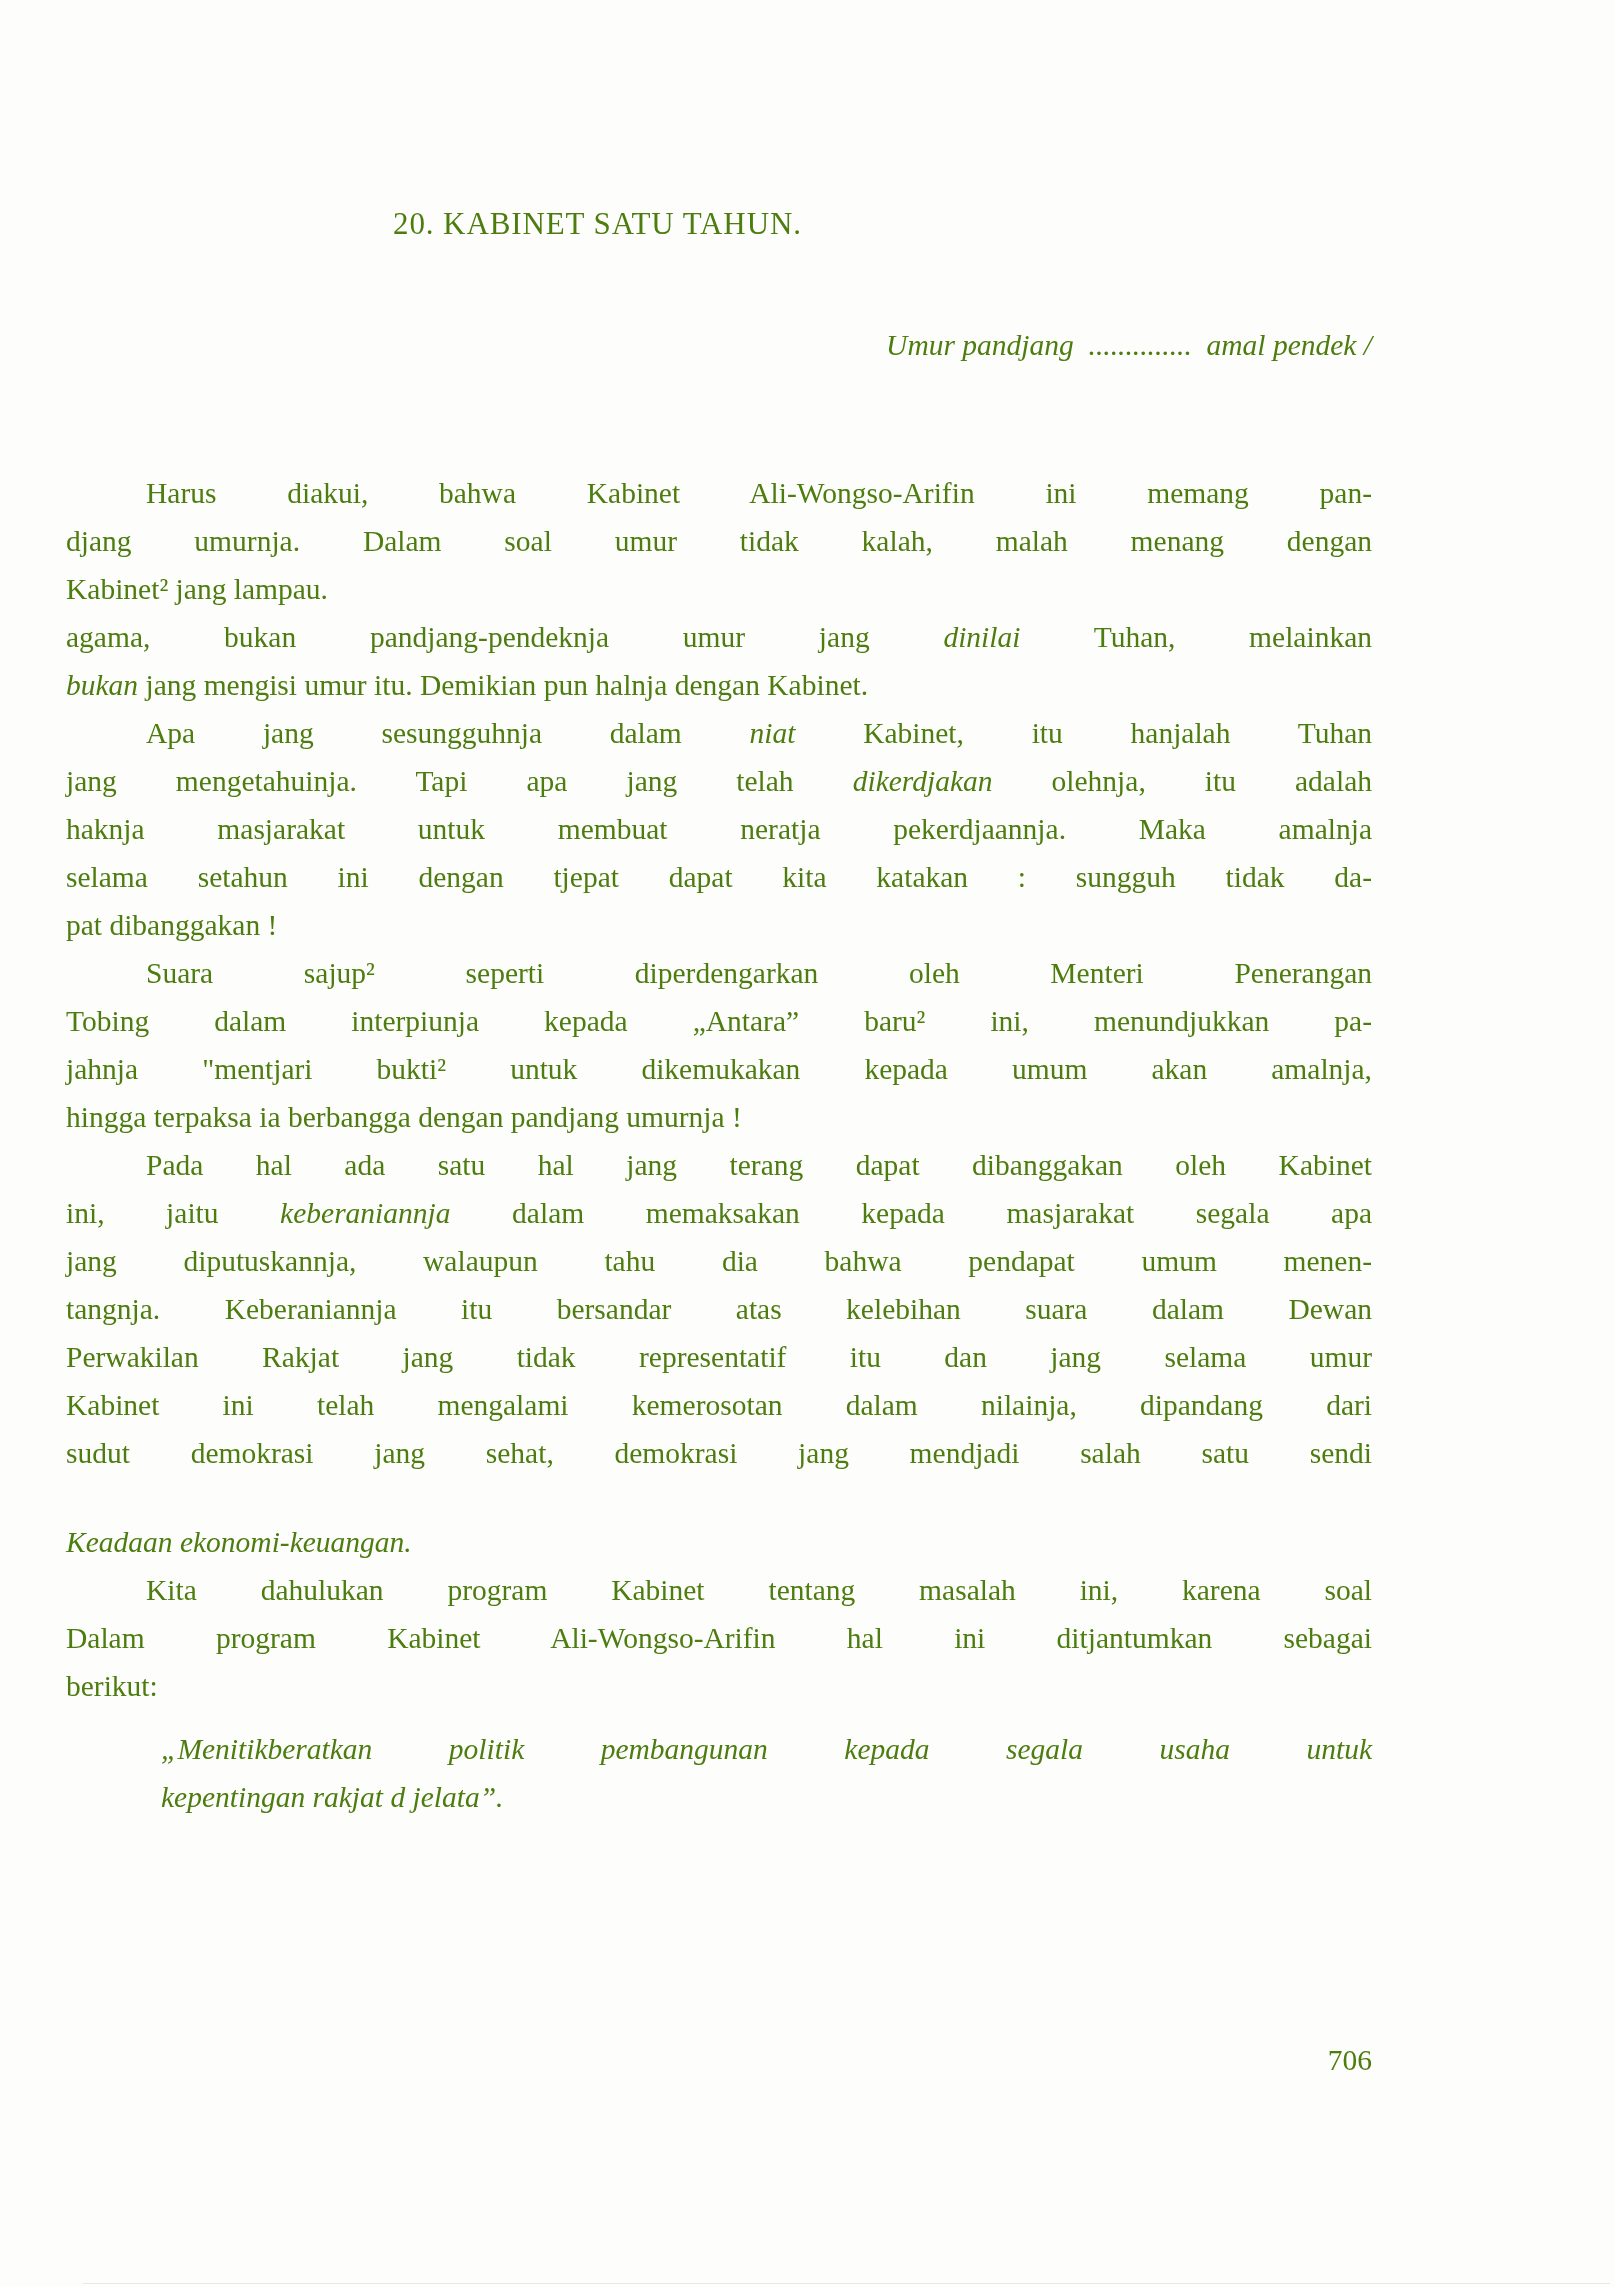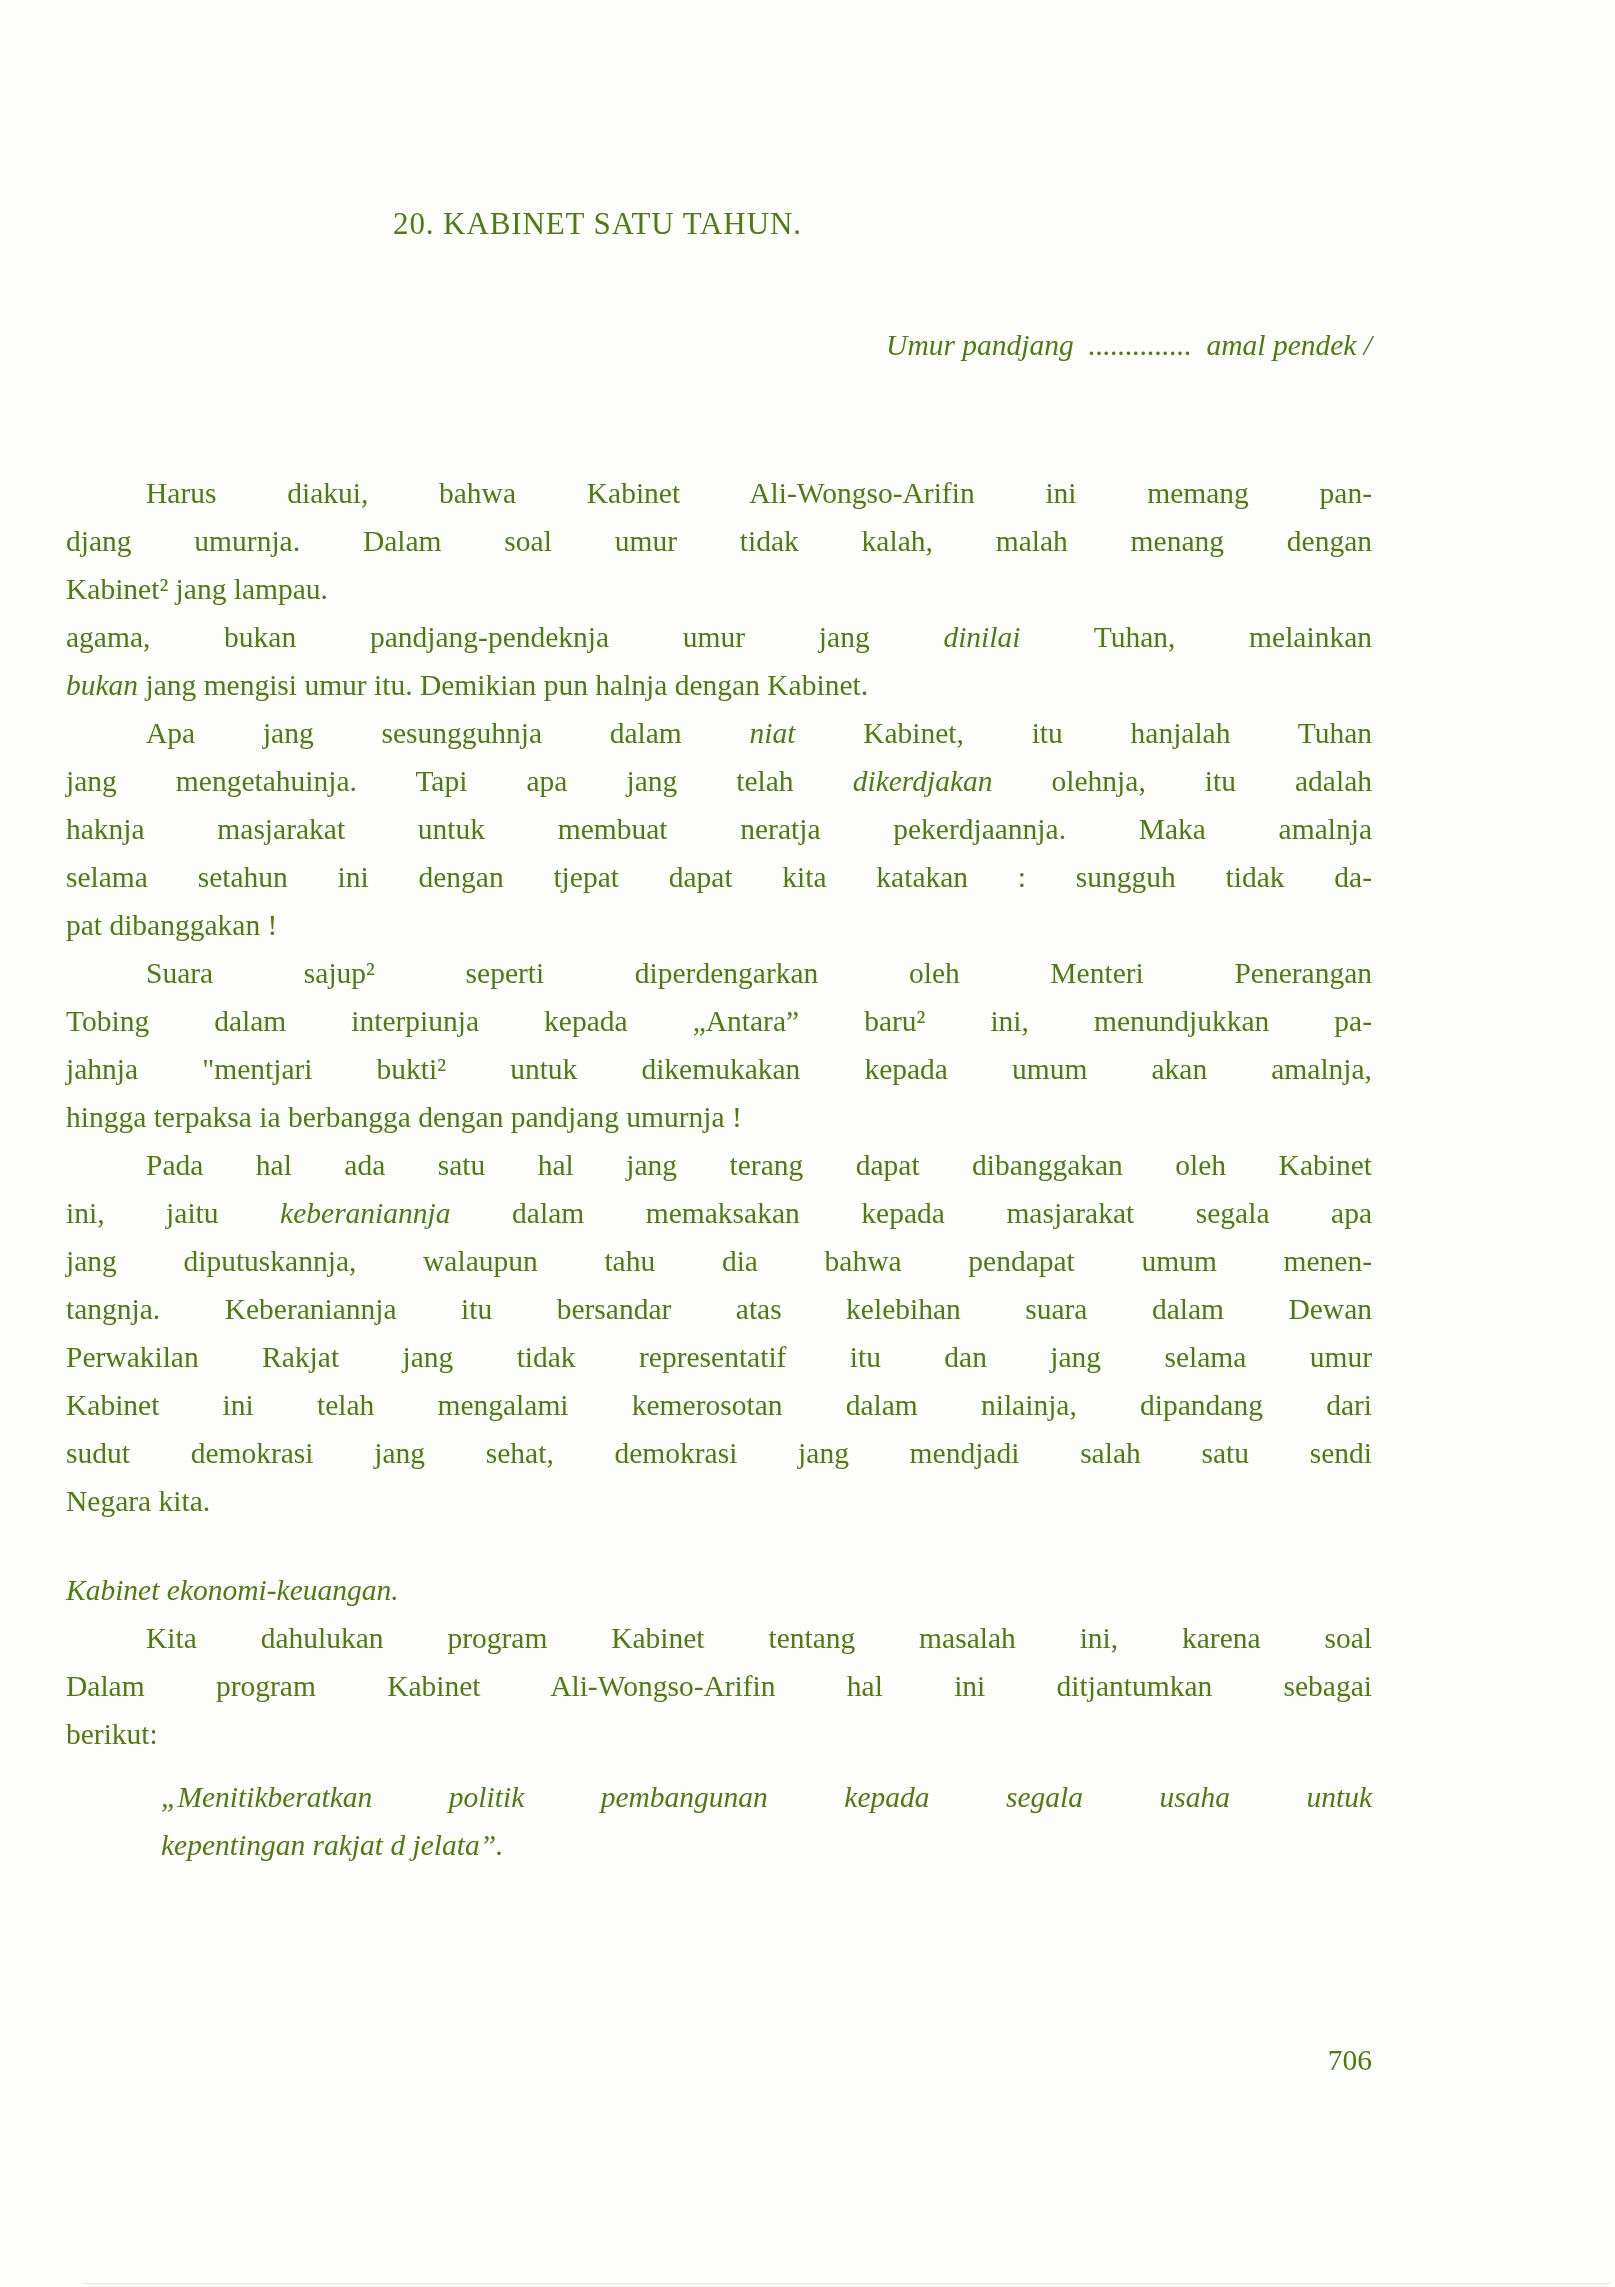--- a/index.html
+++ b/index.html
@@ -105,24 +105,23 @@
           <div class="line"><span class="rm">hingga terpaksa ia berbangga dengan pandjang umurnja !</span></div>
         </div>
         <div class="block block-paragraph">
           <div class="line just indent"><span class="rm">Pada hal ada satu hal jang terang dapat dibanggakan oleh Kabinet</span></div>
           <div class="line just"><span class="rm">ini, jaitu </span><span class="it">keberaniannja</span><span class="rm"> dalam memaksakan kepada masjarakat segala apa</span></div>
           <div class="line just"><span class="rm">jang diputuskannja, walaupun tahu dia bahwa pendapat umum menen-</span></div>
           <div class="line just"><span class="rm">tangnja. Keberaniannja itu bersandar atas kelebihan suara dalam Dewan</span></div>
           <div class="line just"><span class="rm">Perwakilan Rakjat jang tidak representatif itu dan jang selama umur</span></div>
           <div class="line just"><span class="rm">Kabinet ini telah mengalami kemerosotan dalam nilainja, dipandang dari</span></div>
           <div class="line just"><span class="rm">sudut demokrasi jang sehat, demokrasi jang mendjadi salah satu sendi</span></div>
-          <div class="line"><span class="rm">Negara kita.</span></div>
         </div>
         <div class="block block-section-heading">
-          <div class="line"><span class="it">Kabinet ekonomi-keuangan.</span></div>
+          <div class="line"><span class="it">Keadaan ekonomi-keuangan.</span></div>
         </div>
         <div class="block block-paragraph">
           <div class="line just indent"><span class="rm">Kita dahulukan program Kabinet tentang masalah ini, karena soal</span></div>
           <div class="line just"><span class="rm">Dalam program Kabinet Ali-Wongso-Arifin hal ini ditjantumkan sebagai</span></div>
           <div class="line"><span class="rm">berikut:</span></div>
         </div>
         <div class="block block-quote">
           <div class="line just"><span class="it">„Menitikberatkan politik pembangunan kepada segala usaha untuk</span></div>
           <div class="line"><span class="it">kepentingan rakjat d jelata”.</span></div>
         </div>

